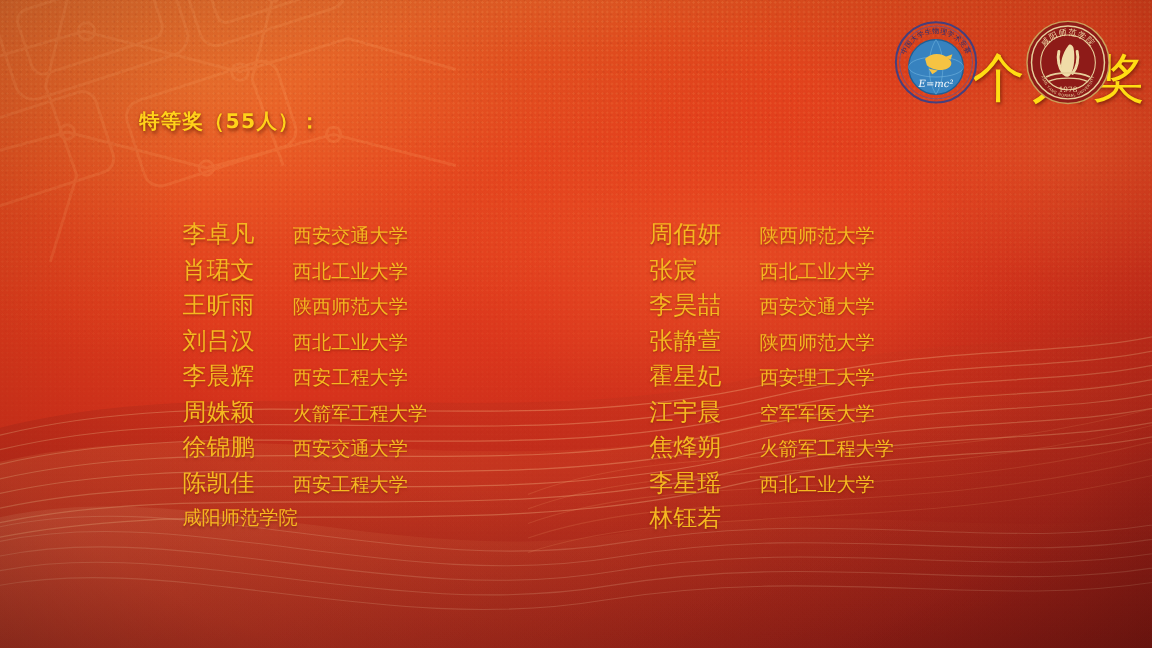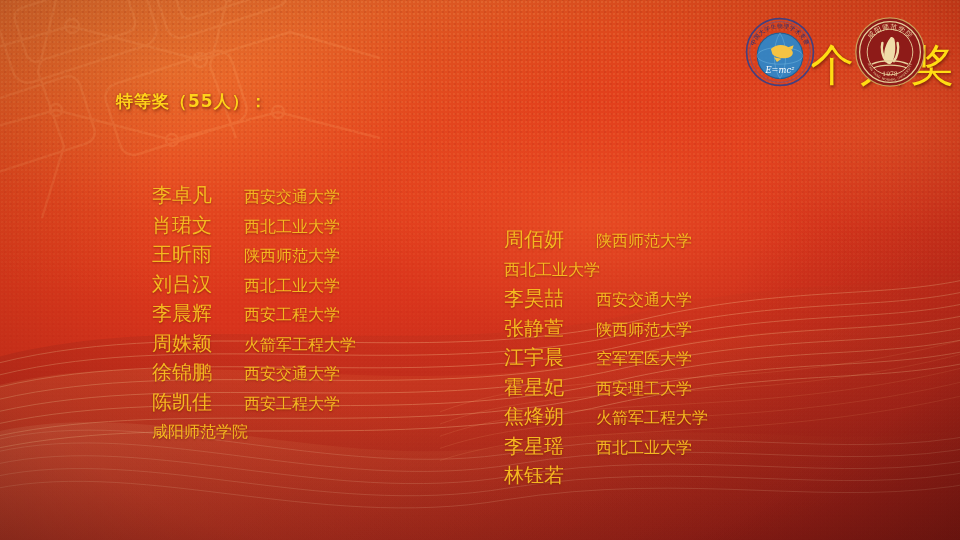--- a/index.html
+++ b/index.html
@@ -144,21 +144,21 @@
   .columns {
     position: absolute;
     left: 0; right: 0;
     top: 181px;
   }
   .col {
     position: absolute;
     top: 0;
   }
   .col-left  { left: 152px; }
-  .col-right { left: 504px; margin-top: 44px; }
+  .col-right { left: 541px; }
 
   .row {
     display: flex;
     align-items: baseline;
     height: 29.5px;
     line-height: 29.5px;
     white-space: nowrap;
   }
   .cell-name {
     width: 92px;
@@ -311,37 +311,38 @@
           <div class="row">
             <div class="cell-school">咸阳师范学院</div>
           </div>
         </div>
       <div class="col col-right">
           <div class="row">
             <div class="cell-name">周佰妍</div>
             <div class="cell-school">陕西师范大学</div>
           </div>
           <div class="row">
+            <div class="cell-name">张宸</div>
             <div class="cell-school">西北工业大学</div>
           </div>
           <div class="row">
             <div class="cell-name">李昊喆</div>
             <div class="cell-school">西安交通大学</div>
           </div>
           <div class="row">
             <div class="cell-name">张静萱</div>
             <div class="cell-school">陕西师范大学</div>
           </div>
           <div class="row">
+            <div class="cell-name">霍星妃</div>
+            <div class="cell-school">西安理工大学</div>
+          </div>
+          <div class="row">
             <div class="cell-name">江宇晨</div>
             <div class="cell-school">空军军医大学</div>
-          </div>
-          <div class="row">
-            <div class="cell-name">霍星妃</div>
-            <div class="cell-school">西安理工大学</div>
           </div>
           <div class="row">
             <div class="cell-name">焦烽朔</div>
             <div class="cell-school">火箭军工程大学</div>
           </div>
           <div class="row">
             <div class="cell-name">李星瑶</div>
             <div class="cell-school">西北工业大学</div>
           </div>
           <div class="row">

